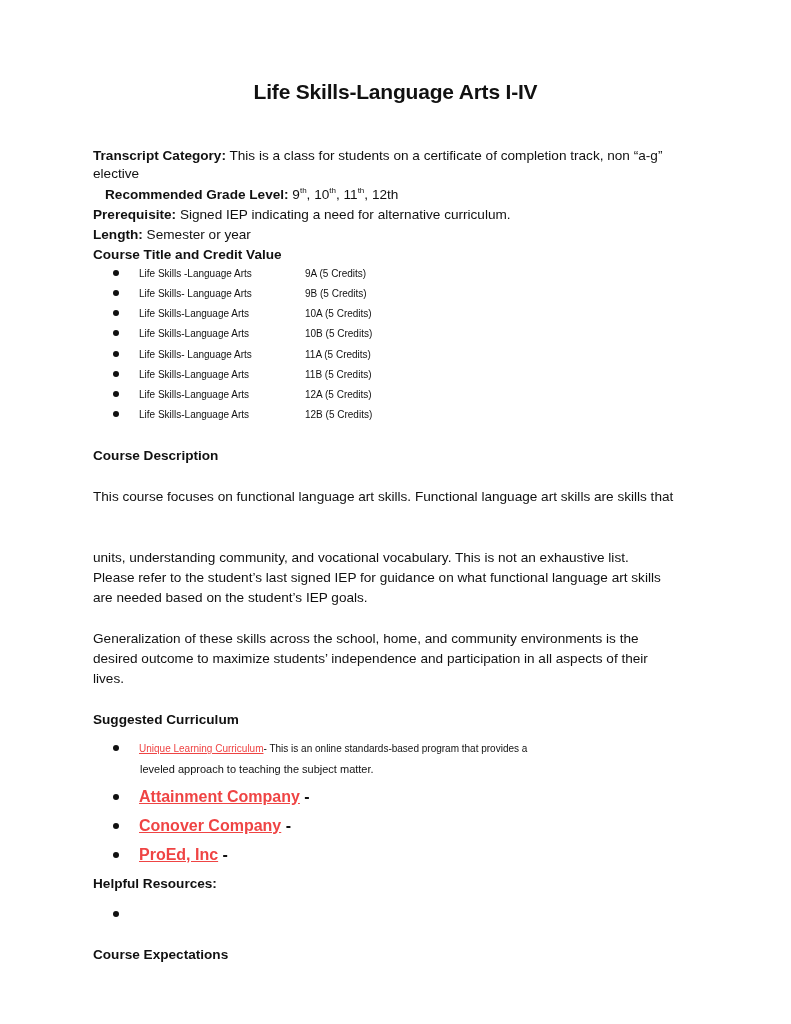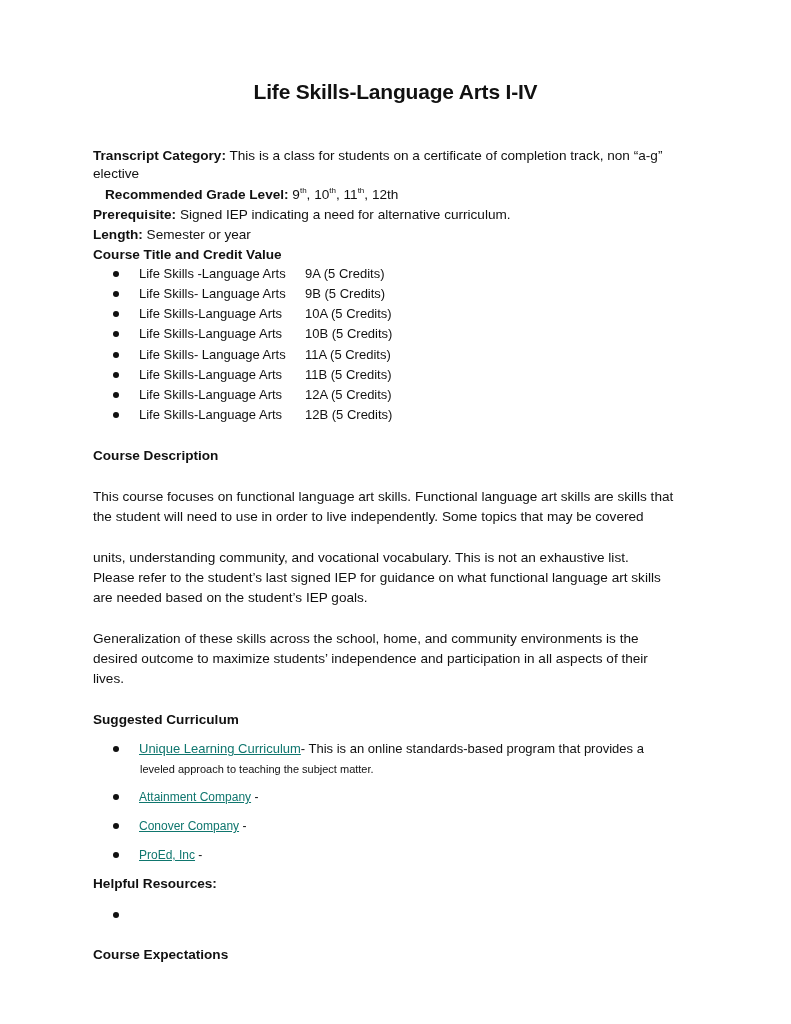--- a/index.html
+++ b/index.html
@@ -9,25 +9,25 @@
       color: #111111;
     }
     .page { position: absolute; left: 0; top: 0; width: 708px; height: 1024px; }
     .title {
       position: absolute; top: 80px; left: 0; width: 791px; text-align: center;
       font-size: 21px; font-weight: bold; letter-spacing: -0.2px;
     }
     .line { position: absolute; left: 93px; font-size: 13.6px; line-height: 20px; white-space: nowrap; }
     .b { font-weight: bold; }
     sup { font-size: 8px; vertical-align: 6px; line-height: 0; }
-    .bullet-row { position: absolute; left: 113px; font-size: 13px; line-height: 20px; white-space: nowrap; }
+    .bullet-row { position: absolute; left: 113px; font-size: 10px; line-height: 20px; white-space: nowrap; }
     .dot { display: inline-block; width: 6px; height: 6px; border-radius: 50%; background: #111; vertical-align: middle; margin-right: 20px; position: relative; top: -1px; }
     .course-name { display: inline-block; width: 166px; }
-    .link { color: #0f766e; text-decoration: underline; }
-    .small { font-size: 12px; }
+    .link { color: #ef4444; text-decoration: underline; }
+    .small { font-size: 16px; font-weight: bold; }
     .indent-text { position: absolute; left: 140px; font-size: 11px; line-height: 20px; white-space: nowrap; }
   </style>
 </head>
 <body>
 
 <div class="page">
   <div class="title">Life Skills-Language Arts I-IV</div>
 
   <div class="line" style="top:146px;">
     <span class="b">Transcript Category:</span><span> This is a class for students on a certificate of completion track,  non “a-g”</span>
@@ -57,21 +57,20 @@
   <div class="bullet-row" style="top:304px;"><span class="dot"></span><span class="course-name">Life Skills-Language Arts</span><span>10A (5 Credits)</span></div>
   <div class="bullet-row" style="top:324px;"><span class="dot"></span><span class="course-name">Life Skills-Language Arts</span><span>10B (5 Credits)</span></div>
   <div class="bullet-row" style="top:345px;"><span class="dot"></span><span class="course-name">Life Skills- Language Arts</span><span>11A (5 Credits)</span></div>
   <div class="bullet-row" style="top:365px;"><span class="dot"></span><span class="course-name">Life Skills-Language Arts</span><span>11B (5 Credits)</span></div>
   <div class="bullet-row" style="top:385px;"><span class="dot"></span><span class="course-name">Life Skills-Language Arts</span><span>12A (5 Credits)</span></div>
   <div class="bullet-row" style="top:405px;"><span class="dot"></span><span class="course-name">Life Skills-Language Arts</span><span>12B (5 Credits)</span></div>
 
   <div class="line b" style="top:446px;">Course Description</div>
 
   <div class="line" style="top:487px;">This course focuses on functional language art skills. Functional language art skills are skills that</div>
-  <div class="line" style="top:507px;">the student will need to use in order to live independently. Some topics that may be covered</div>
   <div class="line" style="top:548px;">units, understanding community, and vocational vocabulary. This is not an exhaustive list.</div>
   <div class="line" style="top:568px;">Please refer to the student’s last signed IEP for guidance on what functional language art skills</div>
   <div class="line" style="top:588px;">are needed based on the student’s IEP goals.</div>
 
   <div class="line" style="top:629px;">Generalization of these skills across the school, home, and community environments is the</div>
   <div class="line" style="top:649px;">desired outcome to maximize students’ independence and participation in all aspects of their</div>
   <div class="line" style="top:669px;">lives.</div>
 
   <div class="line b" style="top:710px;">Suggested Curriculum</div>
 

